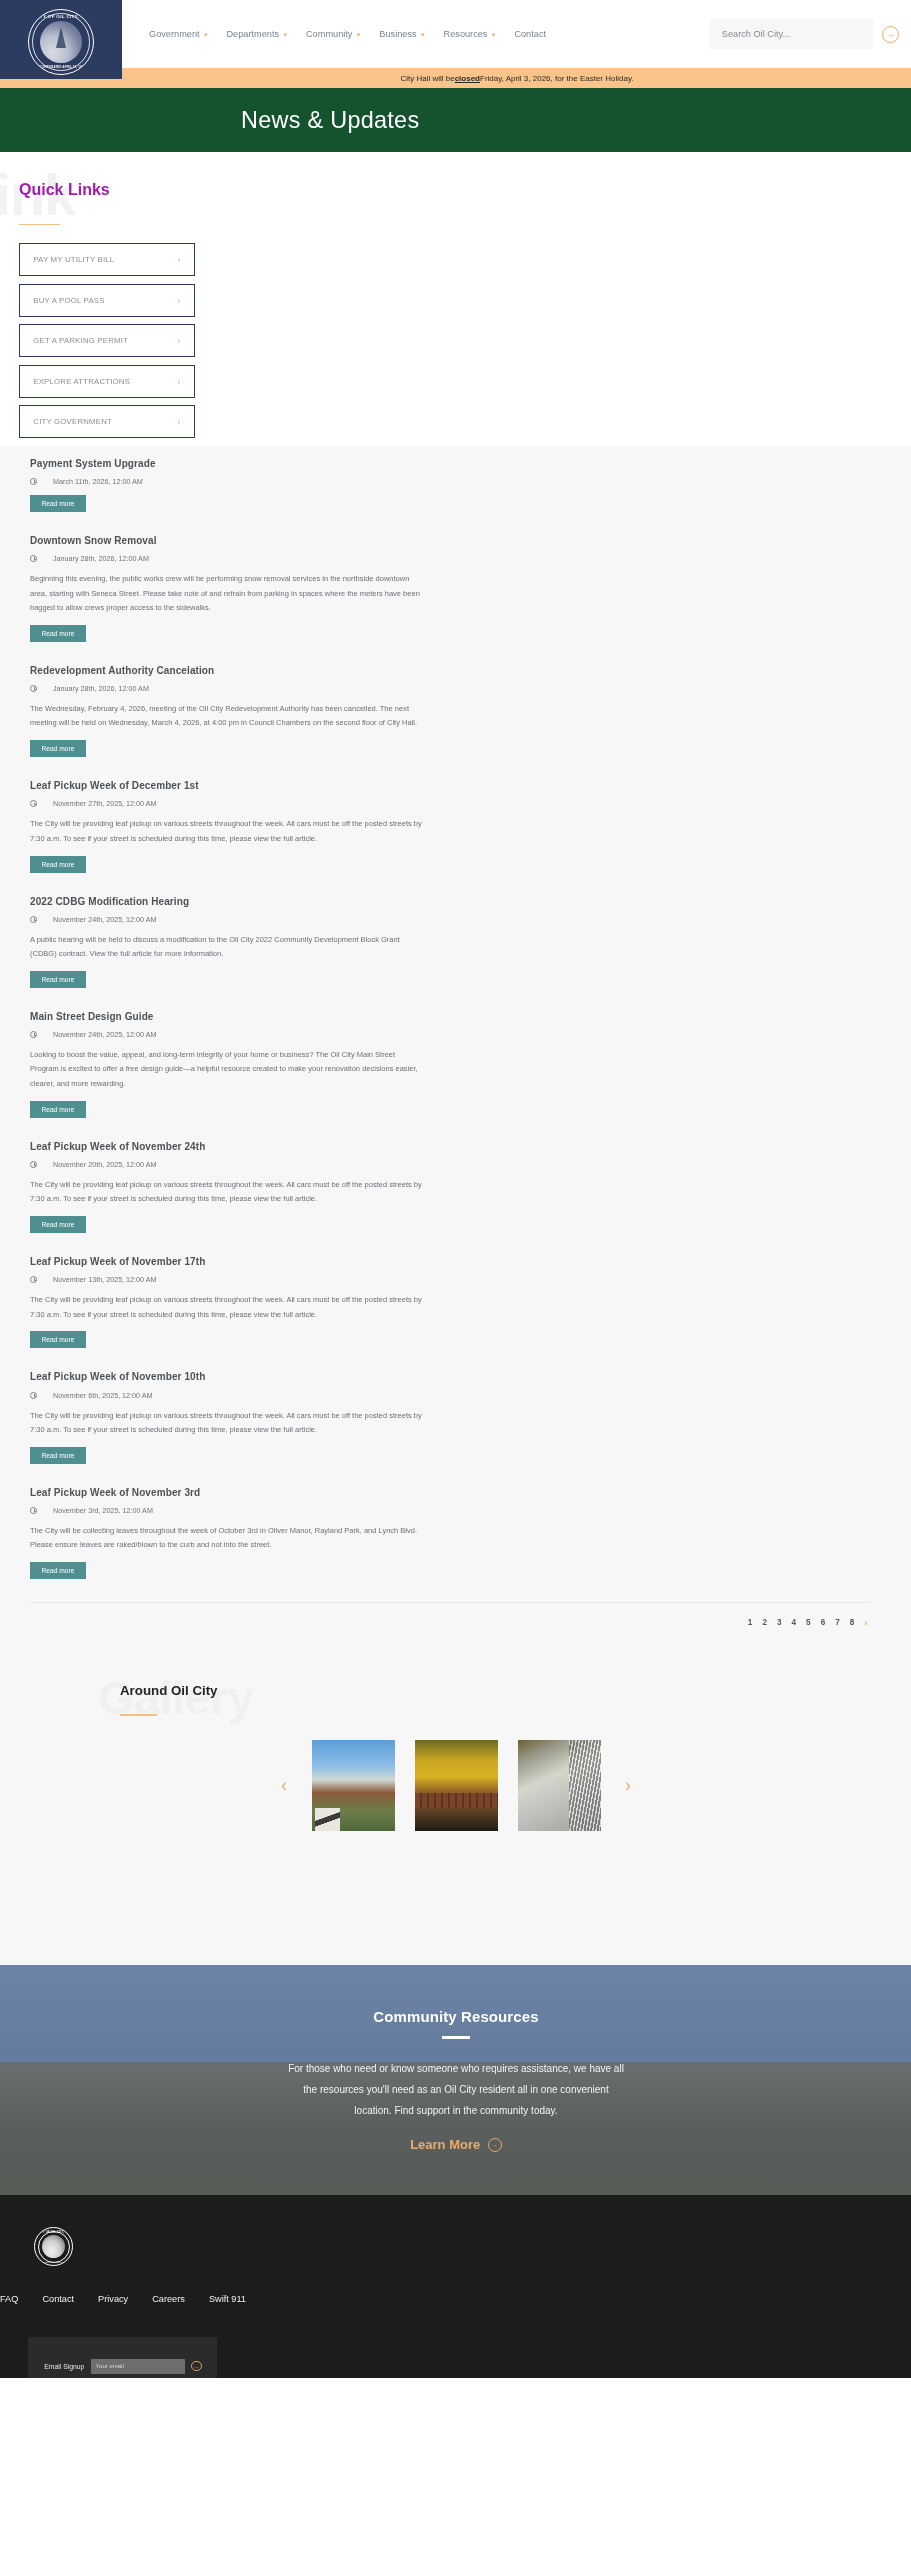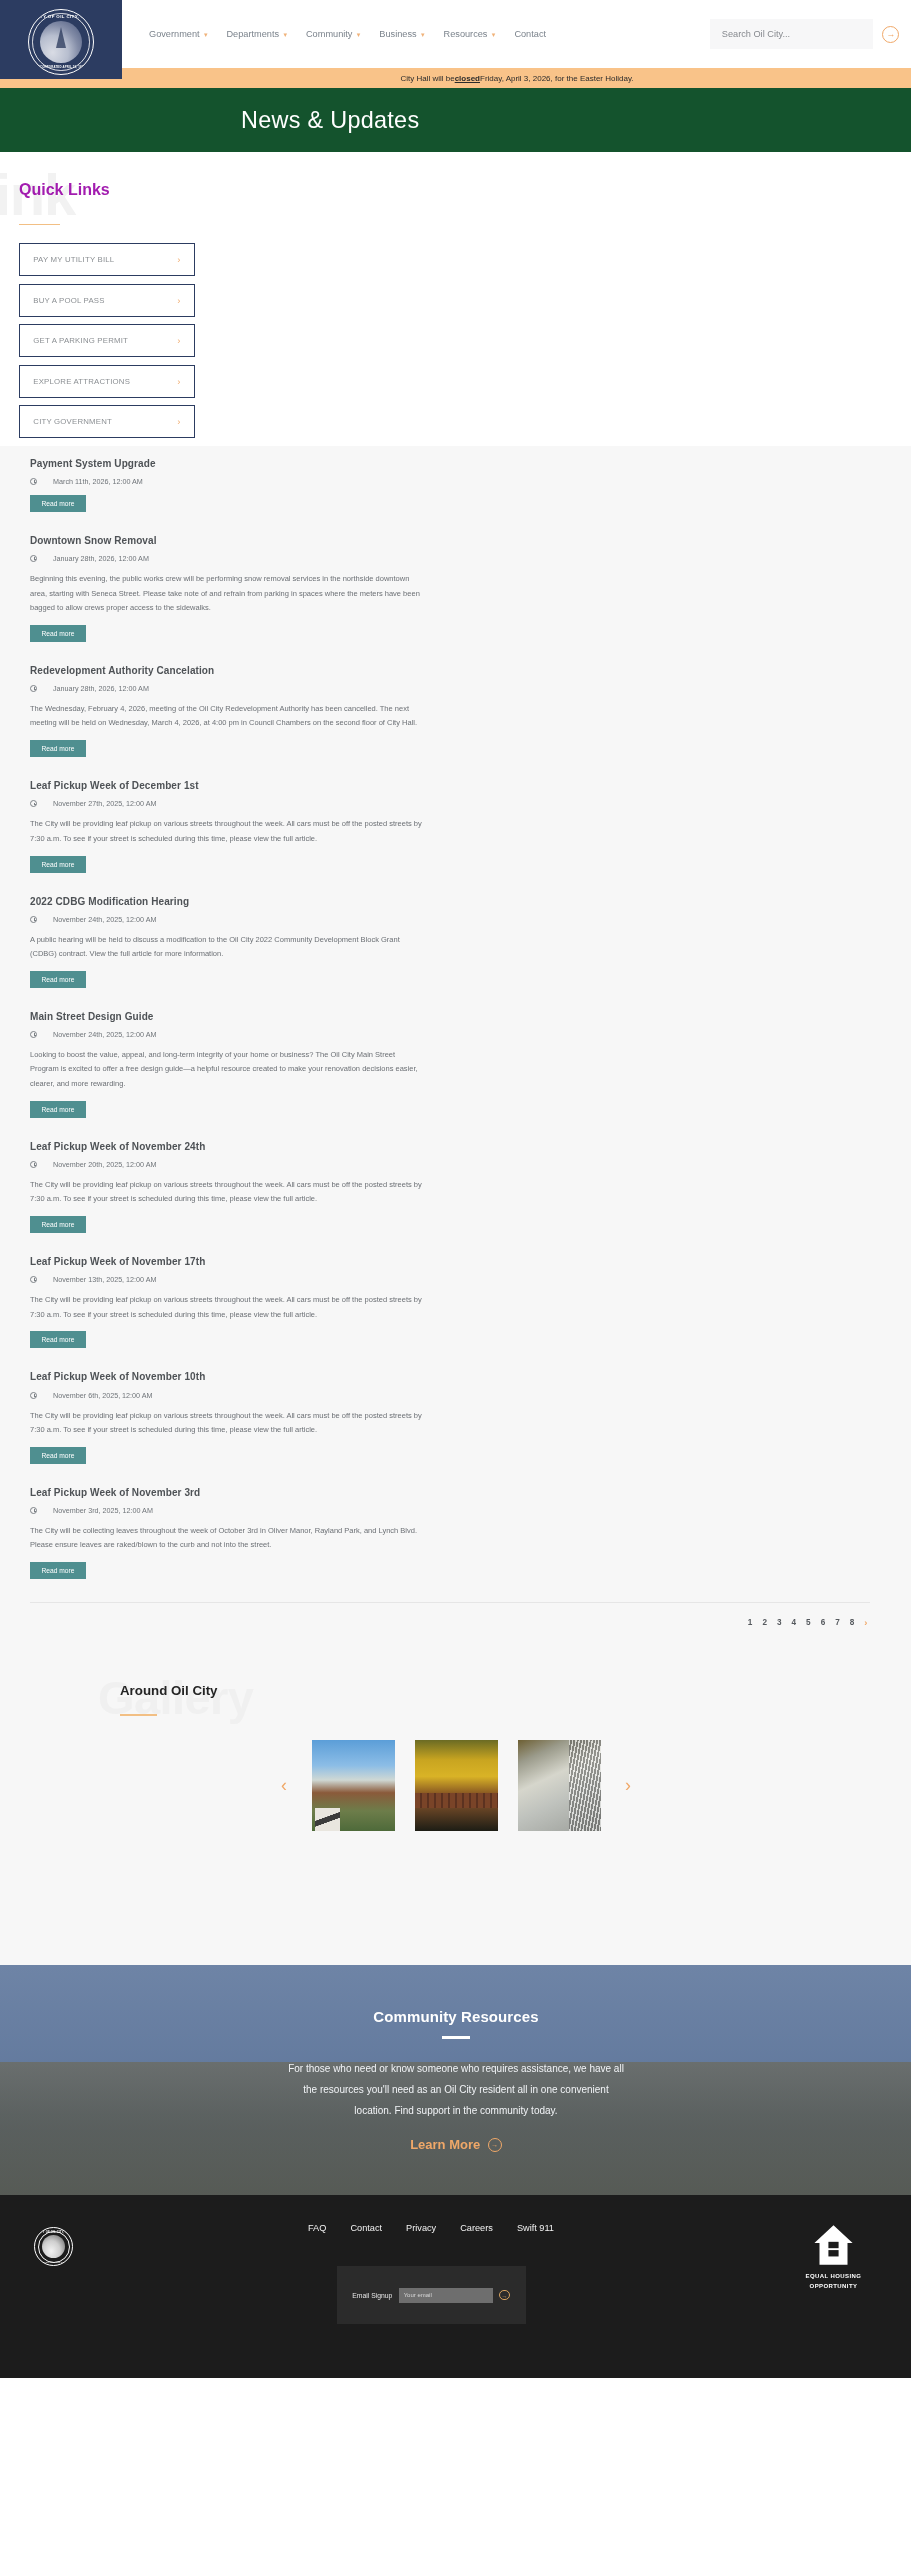--- a/index.html
+++ b/index.html
@@ -312,21 +312,21 @@
     cursor: pointer;
   }
   .cr-cta span { color: #f0a868; font-size: 13px; font-weight: bold; }
   .cr-cta .circle-arrow { border-color:#f0a868; width: 14px; height: 14px; font-size: 7px; }
 
   
   .footer {
     background: #1c1c1c;
     height: 183px;
     position: relative;
-    display: flex; align-items: flex-start;
+    display: flex; align-items: flex-start; flex-direction: column;
   }
   .f-seal {
     width: 39px; height: 39px; border-radius: 50%;
     border: 1.3px solid #fff; margin: 32px 0 0 34px; position: relative;
     overflow: hidden; background: #1c1c1c; flex: none;
   }
   .f-seal .r { position: absolute; inset: 2.5px; border-radius: 50%; border: 0.6px solid #fff; }
   .f-seal .c {
     position: absolute; inset: 7px; border-radius: 50%;
     background: radial-gradient(ellipse at 40% 70%, #f2f2f2 0%, #cfcfcf 45%, #8f8f8f 75%, #3a3a3a 100%);

